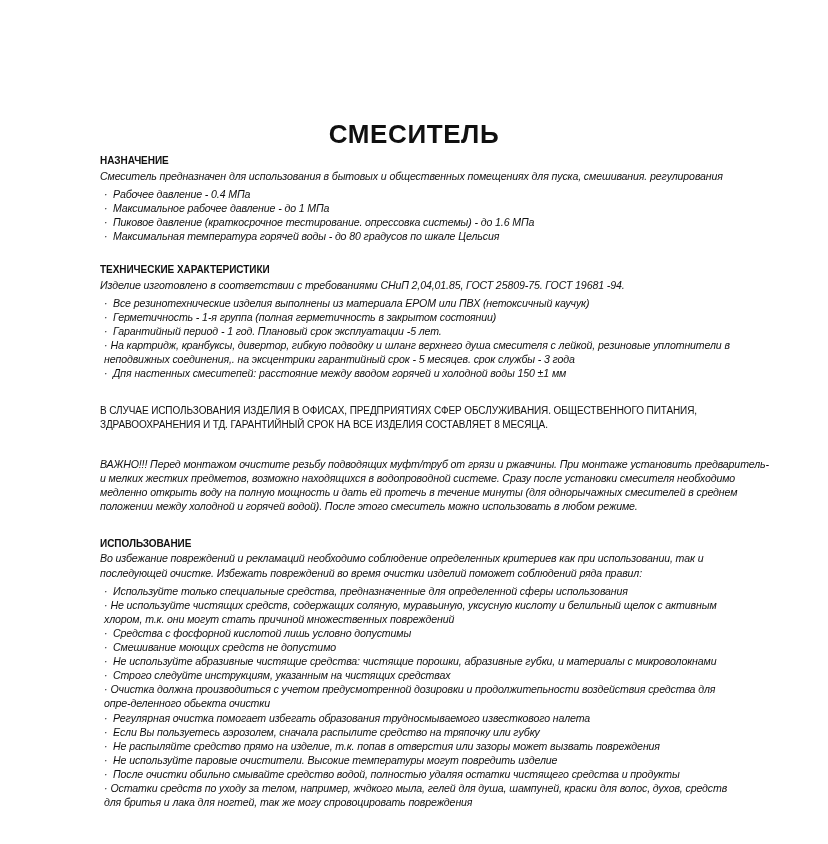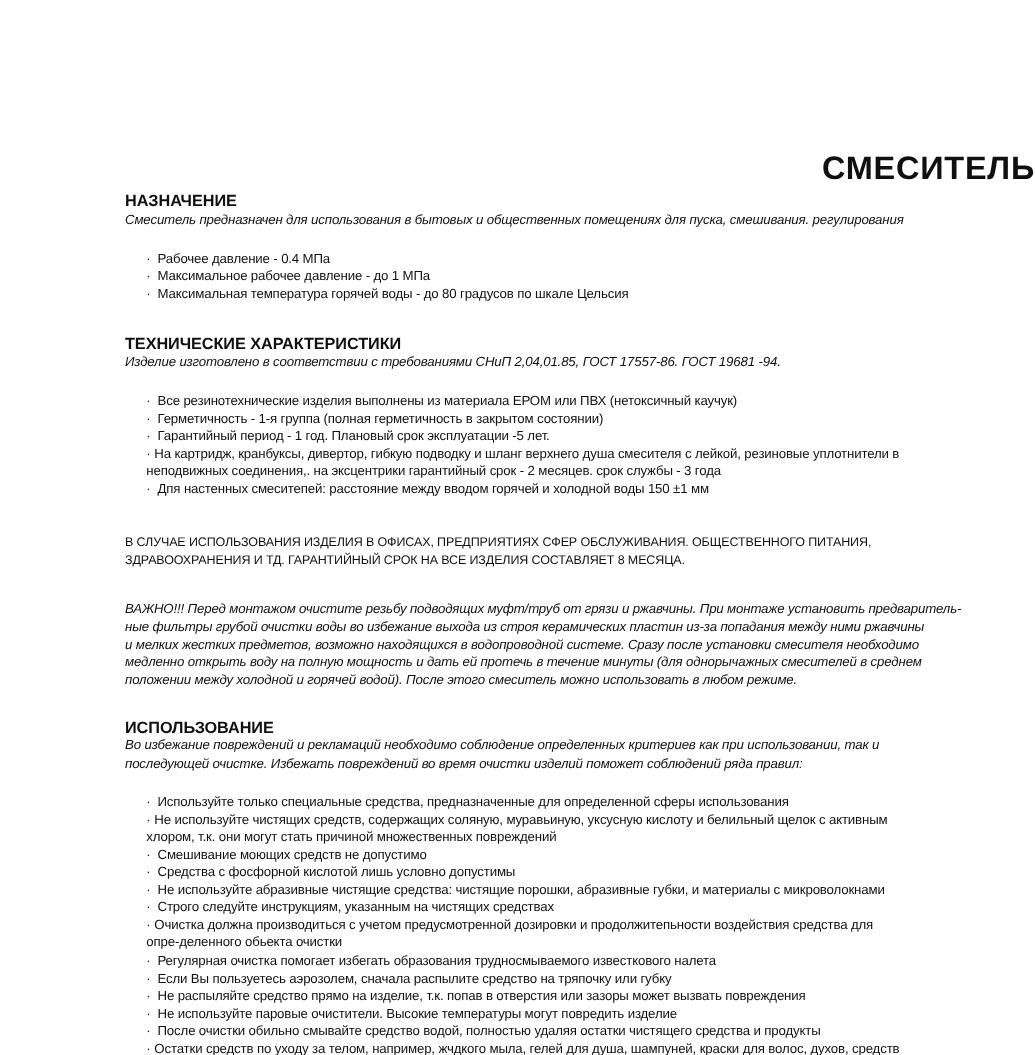--- a/index.html
+++ b/index.html
@@ -25,41 +25,41 @@
     width: 828px;
     height: 844px;
     background: #ffffff;
   }
 
   .doc-title {
     position: absolute;
     left: 0;
     top: 103px;
     width: 828px;
-    text-align: right;
+    text-align: center;
     font-size: 26px;
     font-weight: bold;
     letter-spacing: 0.6px;
     line-height: 1.1;
   }
 
   .body-block {
     position: absolute;
     left: 100px;
     top: 154px;
     width: 637px;
   }
 
   .sec {
     margin: 0 0 11px 0;
   }
   .sec:last-child { margin-bottom: 0; }
 
   .head {
-    font-size: 13px;
+    font-size: 10px;
     font-weight: bold;
     line-height: 14.1px;
     letter-spacing: -0.05px;
     margin: 0 0 0.5px 0;
     white-space: nowrap;
   }
 
   .para {
     font-size: 10.6px;
     line-height: 14.1px;
@@ -72,22 +72,23 @@
   .caps {
     font-size: 10px;
     line-height: 14.1px;
     letter-spacing: -0.1px;
     margin: 0;
     white-space: nowrap;
   }
 
   .bullets {
     list-style: none;
-    margin: 17px;
+    margin: 4px;
     padding: 0;
+    font-style: italic;
   }
   .bullets li {
     font-size: 10.6px;
     line-height: 14.1px;
     letter-spacing: -0.12px;
     margin: 0;
     padding: 0 0 0 9px;
     position: relative;
     white-space: nowrap;
   }
@@ -121,66 +122,66 @@
   <h1 class="doc-title">СМЕСИТЕЛЬ</h1>
 
   <div class="body-block">
 
     <section class="sec">
       <div class="head">НАЗНАЧЕНИЕ</div>
       <p class="para">Смеситель предназначен для использования в бытовых и общественных помещениях для пуска, смешивания. регулирования</p>
       <ul class="bullets">
         <li>Рабочее давление - 0.4 МПа</li>
         <li>Максимальное рабочее давление - до 1 МПа</li>
+        <li>Пиковое давление (краткосрочное тестирование. опрессовка системы) - до 1.6 МПа</li>
         <li>Максимальная температура горячей воды - до 80 градусов по шкале Цельсия</li>
       </ul>
     </section>
 
     <div class="gap-sm"></div>
 
     <section class="sec">
       <div class="head">ТЕХНИЧЕСКИЕ ХАРАКТЕРИСТИКИ</div>
-      <p class="para">Изделие изготовлено в соответствии с требованиями СНиП 2,04,01.85, ГОСТ 17557-86. ГОСТ 19681 -94.</p>
+      <p class="para">Изделие изготовлено в соответствии с требованиями СНиП 2,04,01.85, ГОСТ 25809-75. ГОСТ 19681 -94.</p>
       <ul class="bullets">
         <li>Все резинотехнические изделия выполнены из материала ЕРОМ или ПВХ (нетоксичный каучук)</li>
         <li>Герметичность - 1-я группа (полная герметичность в закрытом состоянии)</li>
         <li>Гарантийный период - 1 год. Плановый срок эксплуатации -5 лет.</li>
-        <li class="multi"><span class="bul">·</span><span>На картридж, кранбуксы, дивертор, гибкую подводку и шланг верхнего душа смесителя с лейкой, резиновые уплотнители в неподвижных соединения,. на эксцентрики гарантийный срок - 2 месяцев. срок службы - 3 года</span></li>
+        <li class="multi"><span class="bul">·</span><span>На картридж, кранбуксы, дивертор, гибкую подводку и шланг верхнего душа смесителя с лейкой, резиновые уплотнители в неподвижных соединения,. на эксцентрики гарантийный срок - 5 месяцев. срок службы - 3 года</span></li>
         <li>Дпя настенных смеситепей: расстояние между вводом горячей и холодной воды 150 ±1 мм</li>
       </ul>
     </section>
 
     <div class="gap-md"></div>
 
     <section class="sec">
       <p class="caps">В СЛУЧАЕ ИСПОЛЬЗОВАНИЯ ИЗДЕЛИЯ В ОФИСАХ, ПРЕДПРИЯТИЯХ СФЕР ОБСЛУЖИВАНИЯ. ОБЩЕСТВЕННОГО ПИТАНИЯ,</p>
       <p class="caps">ЗДРАВООХРАНЕНИЯ И ТД. ГАРАНТИЙНЫЙ СРОК НА ВСЕ ИЗДЕЛИЯ СОСТАВЛЯЕТ 8 МЕСЯЦА.</p>
     </section>
 
     <div class="gap-md"></div>
 
     <section class="sec">
       <p class="para">ВАЖНО!!! Перед монтажом очистите резьбу подводящих муфт/труб от грязи и ржавчины. При монтаже установить предваритель-</p>
-      <p class="para">ные фильтры грубой очистки воды во избежание выхода из строя керамических пластин из-за попадания между ними ржавчины</p>
       <p class="para">и мелких жестких предметов, возможно находящихся в водопроводной системе. Сразу после установки смесителя необходимо</p>
       <p class="para">медленно открыть воду на полную мощность и дать ей протечь в течение минуты (для однорычажных смесителей в среднем</p>
       <p class="para">положении между холодной и горячей водой). После этого смеситель можно использовать в любом режиме.</p>
     </section>
 
     <div class="gap-md"></div>
 
     <section class="sec">
       <div class="head">ИСПОЛЬЗОВАНИЕ</div>
       <p class="para">Во избежание повреждений и рекламаций необходимо соблюдение определенных критериев как при использовании, так и</p>
       <p class="para">последующей очистке. Избежать повреждений во время очистки изделий поможет соблюдений ряда правил:</p>
       <ul class="bullets">
         <li>Используйте только специальные средства, предназначенные для определенной сферы использования</li>
         <li class="multi"><span class="bul">·</span><span>Не используйте чистящих средств, содержащих соляную, муравьиную, уксусную кислоту и белильный щелок с активным хлором, т.к. они могут стать причиной множественных повреждений</span></li>
+        <li>Средства с фосфорной кислотой лишь условно допустимы</li>
         <li>Смешивание моющих средств не допустимо</li>
-        <li>Средства с фосфорной кислотой лишь условно допустимы</li>
         <li>Не используйте абразивные чистящие средства: чистящие порошки, абразивные губки, и материалы с микроволокнами</li>
         <li>Строго следуйте инструкциям, указанным на чистящих средствах</li>
         <li class="multi"><span class="bul">·</span><span>Очистка должна производиться с учетом предусмотренной дозировки и продолжитепьности воздействия средства для опре-деленного обьекта очистки</span></li>
         <li>Регулярная очистка помогает избегать образования трудносмываемого известкового налета</li>
         <li>Если Вы пользуетесь аэрозолем, сначала распылите средство на тряпочку или губку</li>
         <li>Не распыляйте средство прямо на изделие, т.к. попав в отверстия или зазоры может вызвать повреждения</li>
         <li>Не используйте паровые очистители. Высокие температуры могут повредить изделие</li>
         <li>После очистки обильно смывайте средство водой, полностью удаляя остатки чистящего средства и продукты</li>
         <li class="multi"><span class="bul">·</span><span>Остатки средств по уходу за телом, например, жчдкого мыла, гелей для душа, шампуней, краски для волос, духов, средств для бритья и лака для ногтей, так же могу спровоцировать повреждения</span></li>
       </ul>

